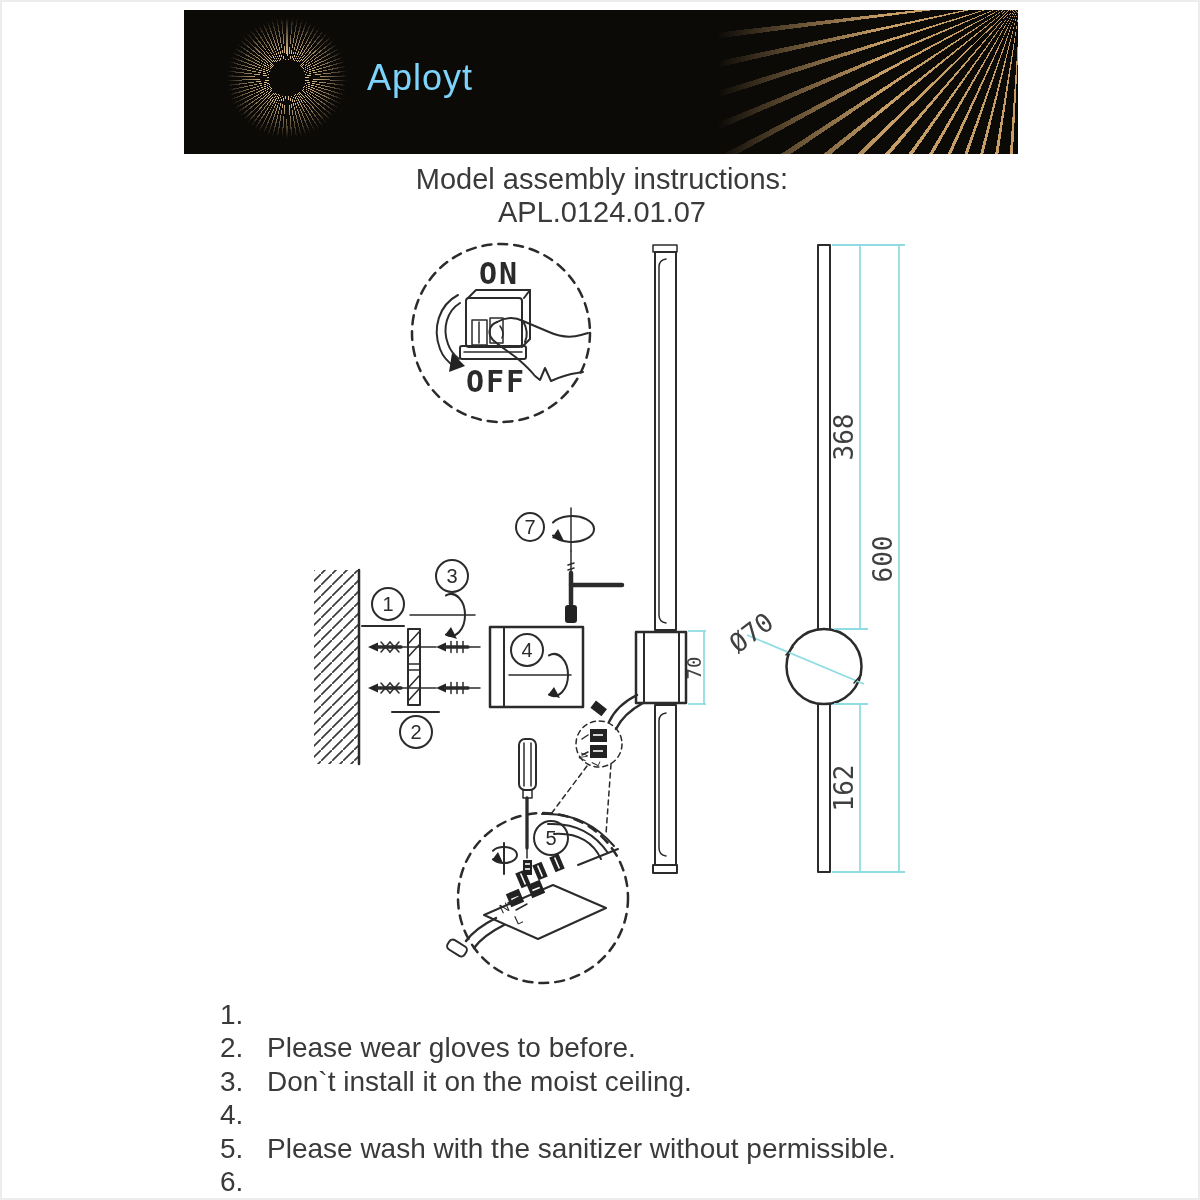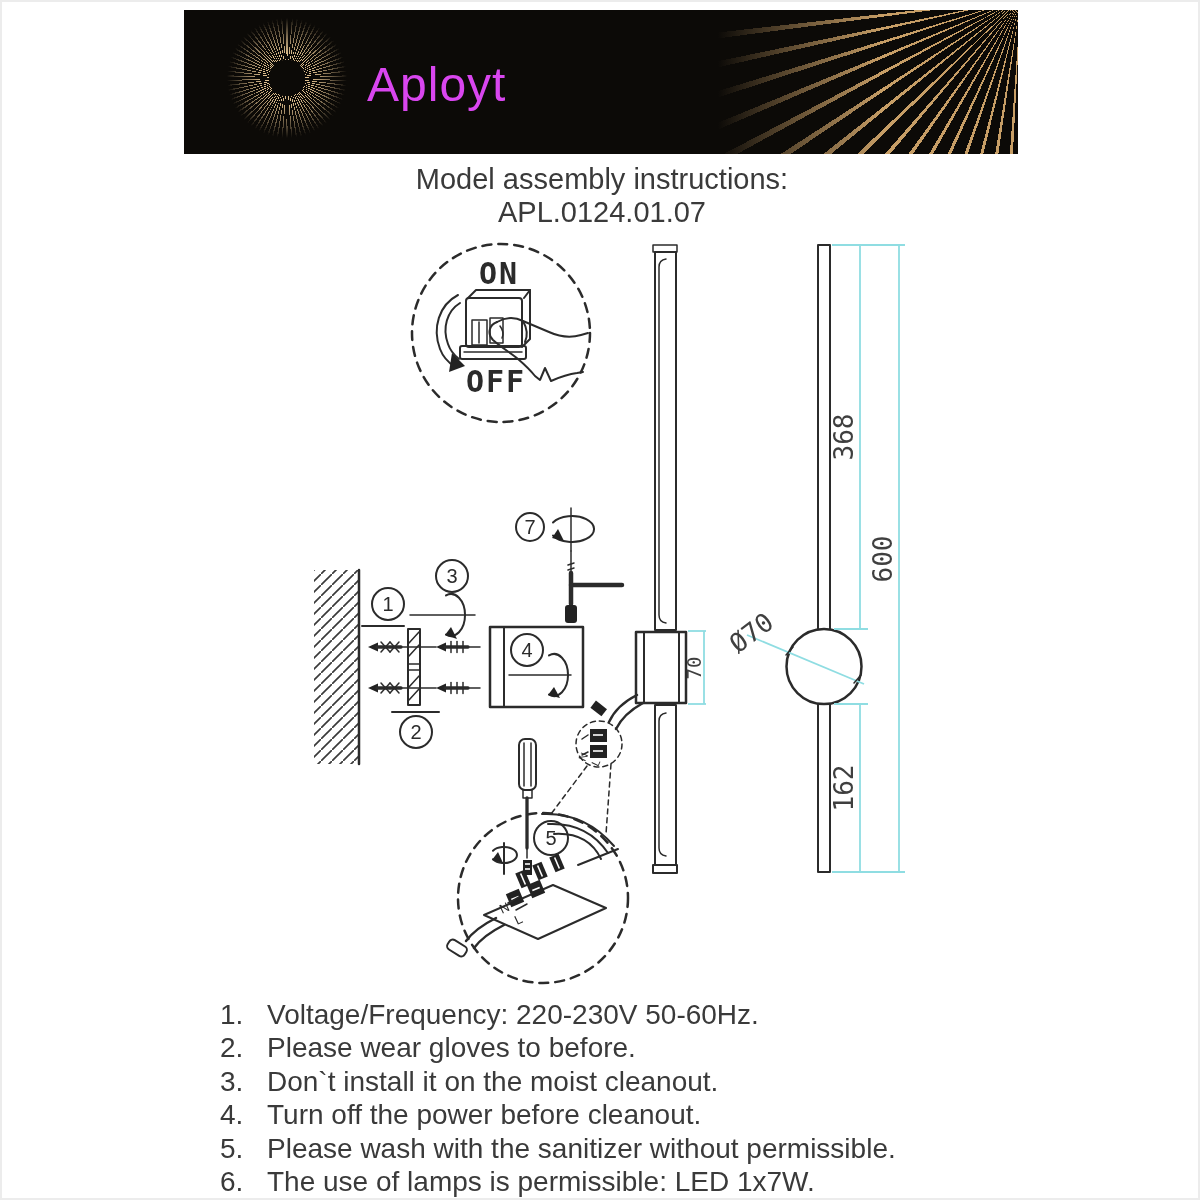--- a/index.html
+++ b/index.html
@@ -6,22 +6,22 @@
   .page{position:relative;width:1200px;height:1200px;background:#ffffff;overflow:hidden;
         border:2px solid #ececec;box-sizing:border-box;
         font-family:"Liberation Sans",sans-serif;}
   
   .header{position:absolute;left:182px;top:8px;width:834px;height:144px;background:#0c0a07;overflow:hidden;}
   .logo{position:absolute;left:41px;top:6px;width:124px;height:124px;border-radius:50%;
         background:
           radial-gradient(circle, #0c0a07 0 18px, rgba(12,10,7,0) 18.5px),
           radial-gradient(circle, rgba(12,10,7,0) 0 24px, rgba(12,10,7,.45) 42px, #0c0a07 60px),
           repeating-conic-gradient(from 0deg, #dcbd8d 0deg 1.3deg, rgba(12,10,7,0) 1.3deg 4.6deg);}
-  .brand{position:absolute;left:183px;top:47px;width:250px;height:54px;color:#d946ef;
-         font-size:48px;letter-spacing:1px;}
+  .brand{position:absolute;left:183px;top:47px;width:250px;height:54px;color:#7dd3fc;
+         font-size:36px;letter-spacing:1px;}
   .rays{position:absolute;right:0;top:0;width:300px;height:144px;
         background:
           linear-gradient(90deg,#0c0a07 0%, rgba(12,10,7,0) 55%),
           repeating-conic-gradient(from 183deg at 101% -8%, #c79e66 0deg 1.1deg, rgba(12,10,7,0) 1.1deg 5.3deg);}
   
   .title-block{position:absolute;left:0;top:161px;width:1200px;text-align:center;color:#3a3a3a;}
   .title-line{font-size:29px;line-height:33px;}
   .model-line{font-size:29px;line-height:32px;}
   
   svg.diagram{position:absolute;left:0;top:230px;}
@@ -278,37 +278,34 @@
       <text transform="translate(851,435) rotate(-90)" class="dimtxt">368</text>
       <text transform="translate(890,557) rotate(-90)" class="dimtxt">600</text>
       <text transform="translate(851,786) rotate(-90)" class="dimtxt">162</text>
       <text transform="translate(736,652) rotate(-37)" class="dimtxt" style="text-anchor:start">Ø70</text>
     </g>
   </svg>
 
   <div class="instructions">
     <div class="ins-item">
       <span class="ins-num">1.</span>
-      <span class="ins-text">Voltage/Frequency: 220-230V 50-60Hz.</span>
     </div>
     <div class="ins-item">
       <span class="ins-num">2.</span>
       <span class="ins-text">Please wear gloves to before.</span>
     </div>
     <div class="ins-item">
       <span class="ins-num">3.</span>
-      <span class="ins-text">Don`t install it on the moist cleanout.</span>
+      <span class="ins-text">Don`t install it on the moist ceiling.</span>
     </div>
     <div class="ins-item">
       <span class="ins-num">4.</span>
-      <span class="ins-text">Turn off the power before cleanout.</span>
     </div>
     <div class="ins-item">
       <span class="ins-num">5.</span>
       <span class="ins-text">Please wash with the sanitizer without permissible.</span>
     </div>
     <div class="ins-item">
       <span class="ins-num">6.</span>
-      <span class="ins-text">The use of lamps is permissible: LED 1x7W.</span>
     </div>
   </div>
 
 </div>
 
 </body></html>

